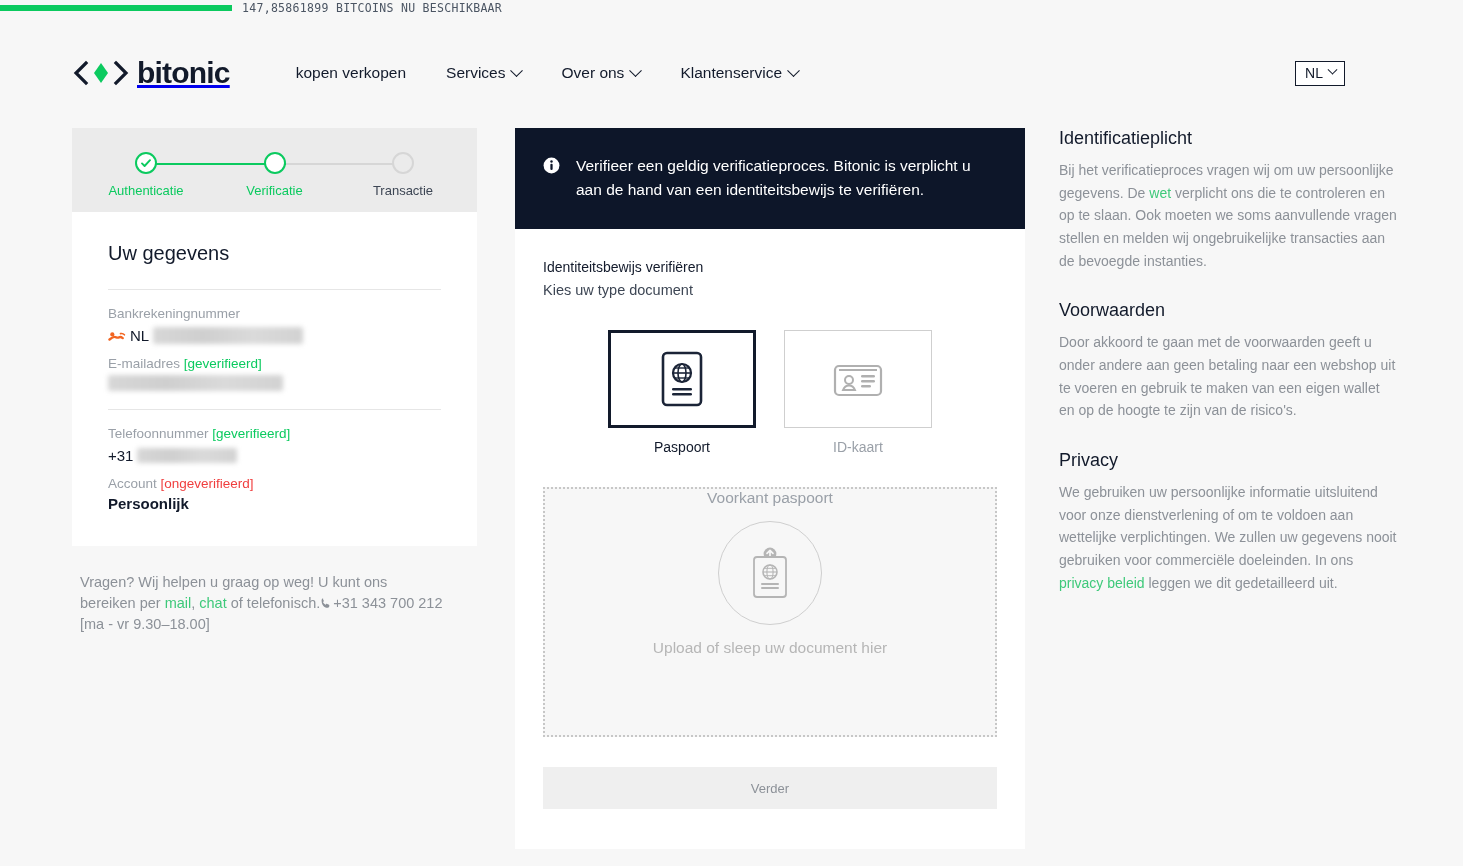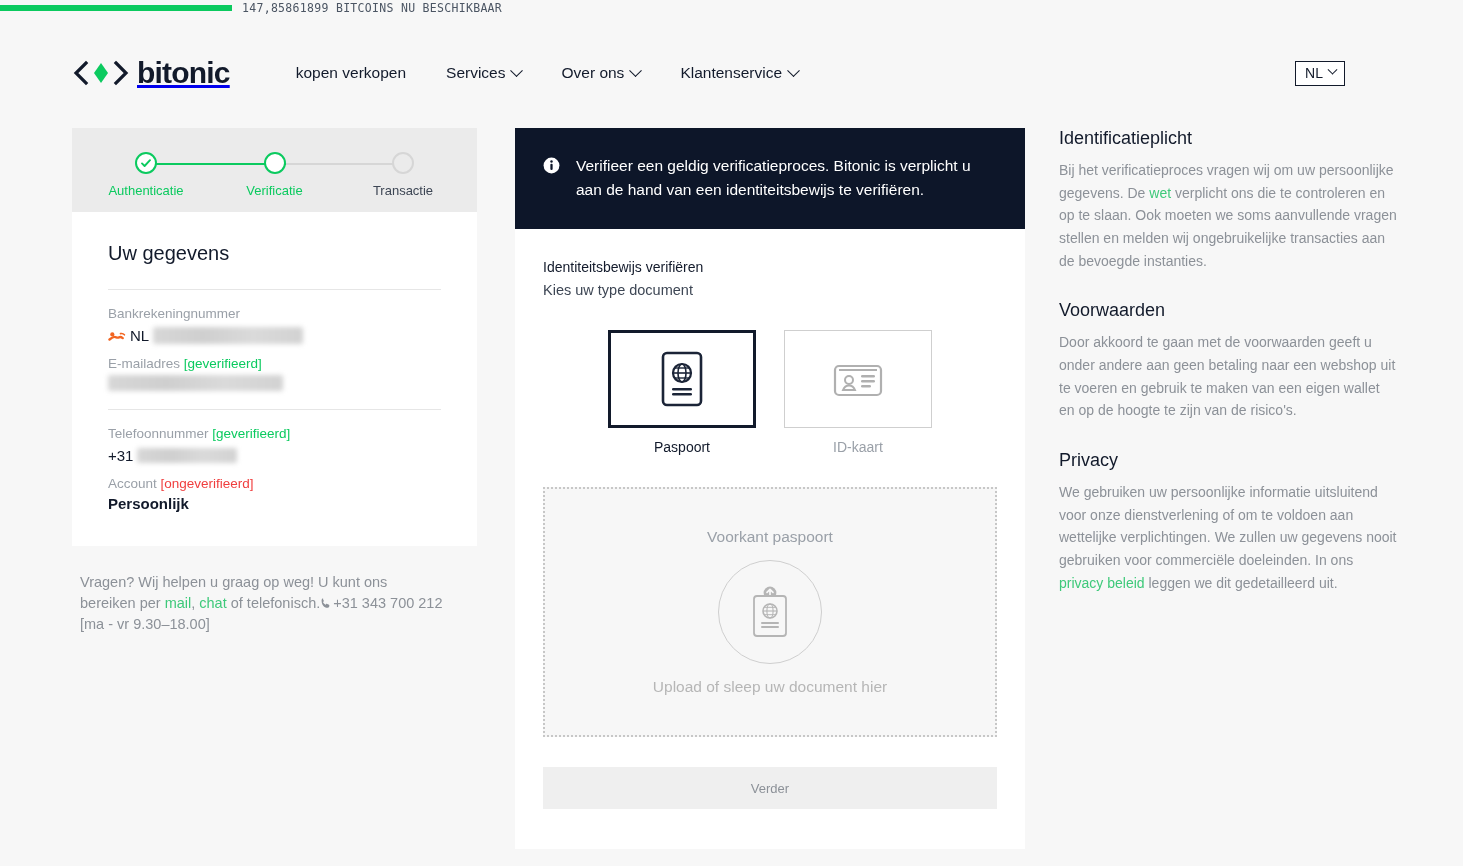--- a/index.html
+++ b/index.html
@@ -176,21 +176,21 @@
     border: 1px solid #cfcfcf;
   }
   .doc-choice.selected .box { border: 3px solid #121a2b; }
   .doc-choice .name { font-size: 14px; margin-top: 11px; color: #9aa0a8; }
   .doc-choice.selected .name { color: #121a2b; }
 
   .dropzone {
     border: 2px dotted #c7c7c7;
     background: #f7f7f7;
     height: 250px;
-    display: flex; flex-direction: column; align-items: center; justify-content: center;
+    display: flex; flex-direction: column; align-items: center; justify-content: flex-start;
     gap: 14px;
     margin-bottom: 30px;
   }
   .dropzone .dz-title { font-size: 15.5px; color: #9aa0a8; }
   .dropzone .dz-hint  { font-size: 15.5px; color: #b6b6b6; }
   .dz-circle {
     width: 104px; height: 104px; border-radius: 50%;
     border: 1px solid #cfcfcf;
     display: flex; align-items: center; justify-content: center;
   }

